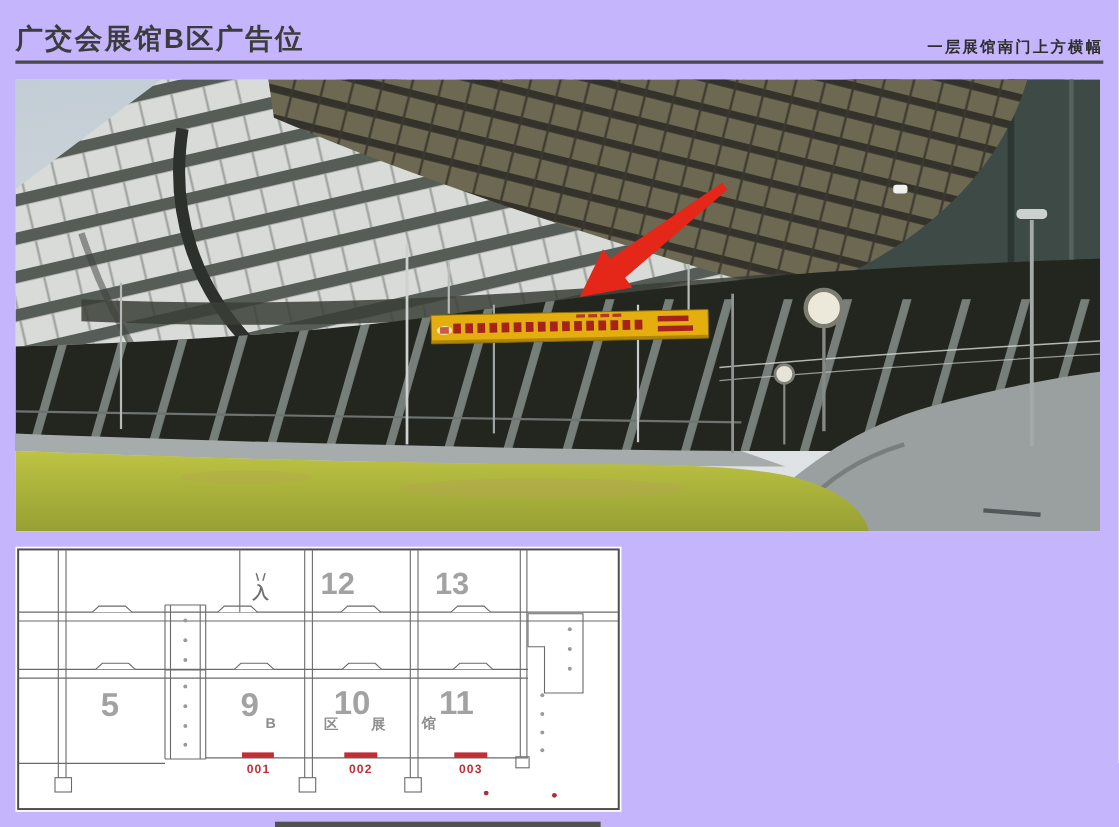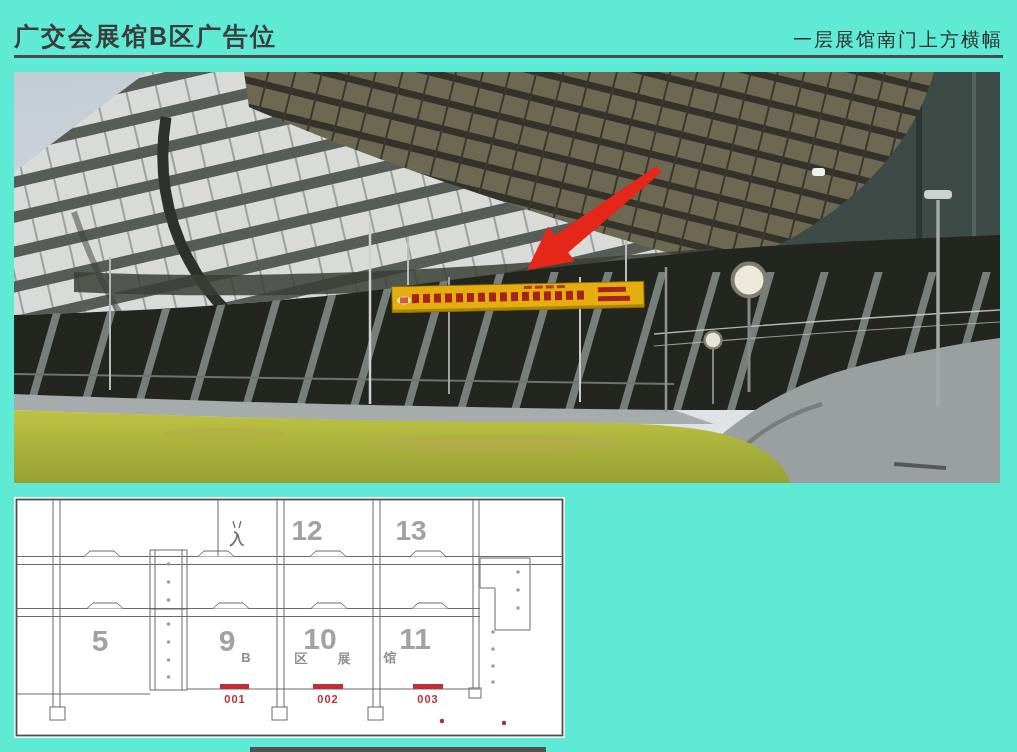--- a/index.html
+++ b/index.html
@@ -1,23 +1,23 @@
 <!DOCTYPE html>
 <html><head>
 <meta charset="utf-8">
 <style>
   html,body{margin:0;padding:0;background:#ffffff;}
-  #page{position:relative;width:1017px;height:752px;background:#5eead4;overflow:hidden;
+  #page{position:relative;width:1017px;height:752px;background:#c4b5fd;overflow:hidden;
         font-family:"Liberation Sans","DejaVu Sans",sans-serif;}
   
   .header{position:absolute;left:14px;top:0;width:989px;height:58px;box-sizing:border-box;
           border-bottom:3px solid #4b4b4b;display:flex;justify-content:space-between;
           align-items:flex-end;padding-bottom:6px;}
   .title-left{font-size:25px;font-weight:bold;color:#3c3c3c;letter-spacing:2px;line-height:1;}
-  .title-right{font-size:19px;font-weight:normal;color:#2e2e2e;letter-spacing:2px;line-height:1;}
+  .title-right{font-size:14px;font-weight:bold;color:#2e2e2e;letter-spacing:2px;line-height:1;}
   
   .photo{position:absolute;left:14px;top:72px;width:986px;height:411px;overflow:hidden;background:#ccd4d9;}
   .photo svg{display:block;width:100%;height:100%;}
   
   .plan{position:absolute;left:14px;top:497px;width:551px;height:241px;background:#ffffff;}
   .plan svg{display:block;width:100%;height:100%;}
   .plan text{font-family:"Liberation Sans","DejaVu Sans",sans-serif;}
   .hall-num{font-size:30px;font-weight:bold;fill:#a2a2a2;}
   .hall-num-sm{font-size:28px;font-weight:bold;fill:#a2a2a2;}
   .zone-ch{font-size:13px;font-weight:bold;fill:#8e8e8e;}

